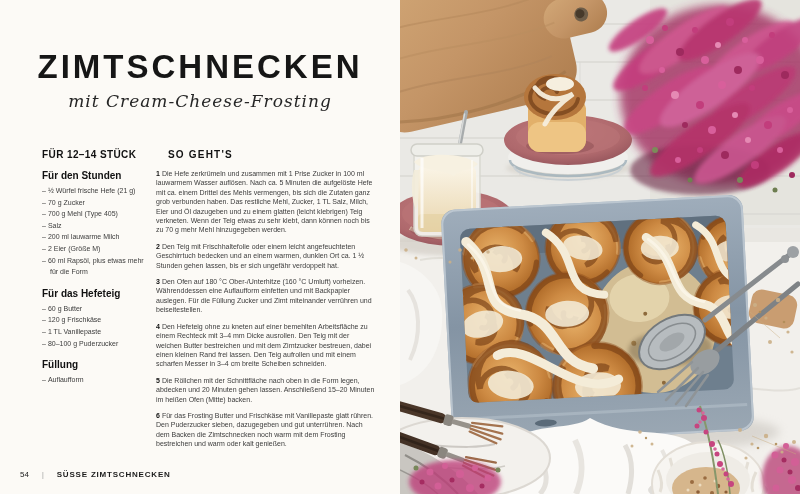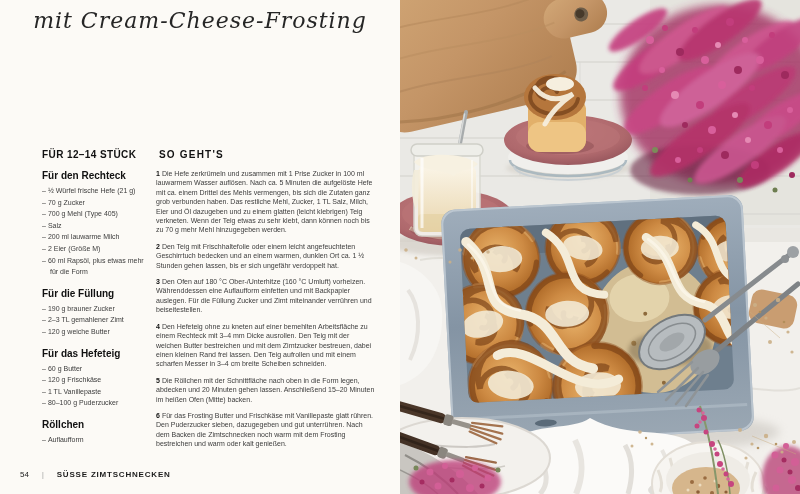--- a/index.html
+++ b/index.html
@@ -3,84 +3,77 @@
 <meta charset="utf-8">
 <style>
   html,body{margin:0;padding:0;background:#ffffff;}
   .spread{position:relative;width:800px;height:494px;overflow:hidden;background:#fcfaf6;
           font-family:"Liberation Sans",sans-serif;}
   
   .page-left{position:absolute;left:0;top:0;width:400px;height:494px;background:#fcfaf6;}
   .title{margin:50px 8px 0;text-align:center;font-size:33px;font-weight:bold;
          letter-spacing:3px;color:#161616;line-height:1;}
   .subtitle{margin-top:8px;text-align:center;font-family:"DejaVu Serif",serif;
-            font-style:italic;font-size:22px;letter-spacing:1px;color:#262626;}
+            font-style:italic;font-size:17px;letter-spacing:1px;color:#262626;}
   .ingredients{position:absolute;left:42px;top:149px;width:108px;}
   .servings{font-size:10px;font-weight:bold;letter-spacing:.4px;color:#111;margin:0 0 8px;}
   .ing-section h3{font-size:10px;font-weight:bold;color:#111;margin:10px 0 4px;}
   .ing-section ul{list-style:none;margin:0;padding:0;}
   .ing-section li{font-size:7px;line-height:11.6px;color:#3c3c3c;padding-left:8px;text-indent:-8px;}
   .dash{margin-right:2px;color:#3c3c3c;}
   .method{position:absolute;left:156px;top:149px;width:219px;}
-  .method-h{font-size:10px;font-weight:bold;letter-spacing:1.2px;color:#111;margin:0 3px 9px;}
+  .method-h{font-size:10px;font-weight:bold;letter-spacing:1.2px;color:#111;margin:0 12px 9px;}
   .step{font-size:7px;line-height:9.4px;color:#3c3c3c;margin:0 0 7px;text-align:left;}
   .step .n{font-weight:bold;color:#111;margin-right:2px;}
   .footer{position:absolute;left:20px;top:470px;display:flex;align-items:center;gap:13px;
           font-size:8px;color:#1c1c1c;}
   .footer .sep{color:#9a9a9a;font-size:7px;}
   .footer .sec{font-weight:bold;letter-spacing:.8px;}
   
   .page-right{position:absolute;left:400px;top:0;width:400px;height:494px;overflow:hidden;}
   .page-right svg{display:block;}
 </style>
 </head>
 <body>
 
 <div class="spread">
 
   <div class="page-left">
+    <h1 class="title">ZIMTSCHNECKEN</h1>
     <div class="subtitle">mit Cream-Cheese-Frosting</div>
 
     <div class="ingredients">
       <div class="servings">FÜR 12–14 STÜCK</div>
 
       <div class="ing-section">
-        <h3>Für den Rechteck</h3>
+        <h3>Für den Stunden</h3>
         <ul>
           <li><span class="dash">–</span><span>½ Würfel frische Hefe (21 g)</span></li>
           <li><span class="dash">–</span><span>70 g Zucker</span></li>
           <li><span class="dash">–</span><span>700 g Mehl (Type 405)</span></li>
           <li><span class="dash">–</span><span>Salz</span></li>
           <li><span class="dash">–</span><span>200 ml lauwarme Milch</span></li>
           <li><span class="dash">–</span><span>2 Eier (Größe M)</span></li>
           <li><span class="dash">–</span><span>60 ml Rapsöl, plus etwas mehr für die Form</span></li>
         </ul>
       </div>
 
-      <div class="ing-section">
-        <h3>Für die Füllung</h3>
-        <ul>
-          <li><span class="dash">–</span><span>190 g brauner Zucker</span></li>
-          <li><span class="dash">–</span><span>2–3 TL gemahlener Zimt</span></li>
-          <li><span class="dash">–</span><span>120 g weiche Butter</span></li>
-        </ul>
-      </div>
 
       <div class="ing-section">
         <h3>Für das Hefeteig</h3>
         <ul>
           <li><span class="dash">–</span><span>60 g Butter</span></li>
           <li><span class="dash">–</span><span>120 g Frischkäse</span></li>
           <li><span class="dash">–</span><span>1 TL Vanillepaste</span></li>
           <li><span class="dash">–</span><span>80–100 g Puderzucker</span></li>
         </ul>
       </div>
 
       <div class="ing-section">
-        <h3>Röllchen</h3>
+        <h3>Füllung</h3>
         <ul>
           <li><span class="dash">–</span><span>Auflaufform</span></li>
         </ul>
       </div>
     </div>
 
     <div class="method">
       <h3 class="method-h">SO GEHT'S</h3>
       <p class="step"><span class="n">1</span><span>Die Hefe zerkrümeln und zusammen mit 1 Prise Zucker in 100 ml lauwarmem Wasser auflösen. Nach ca. 5 Minuten die aufgelöste Hefe mit ca. einem Drittel des Mehls vermengen, bis sich die Zutaten ganz grob verbunden haben. Das restliche Mehl, Zucker, 1 TL Salz, Milch, Eier und Öl dazugeben und zu einem glatten (leicht klebrigen) Teig verkneten. Wenn der Teig etwas zu sehr klebt, dann können noch bis zu 70 g mehr Mehl hinzugegeben werden.</span></p>
       <p class="step"><span class="n">2</span><span>Den Teig mit Frischhaltefolie oder einem leicht angefeuchteten Geschirrtuch bedecken und an einem warmen, dunklen Ort ca. 1 ½ Stunden gehen lassen, bis er sich ungefähr verdoppelt hat.</span></p>

